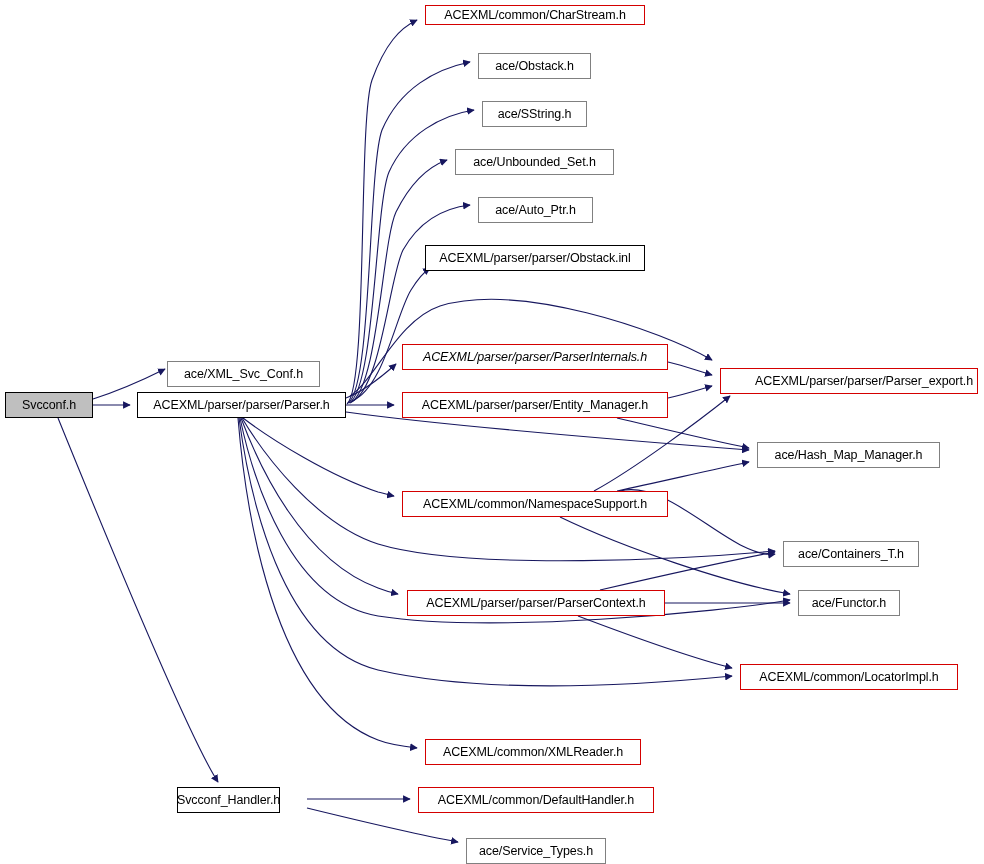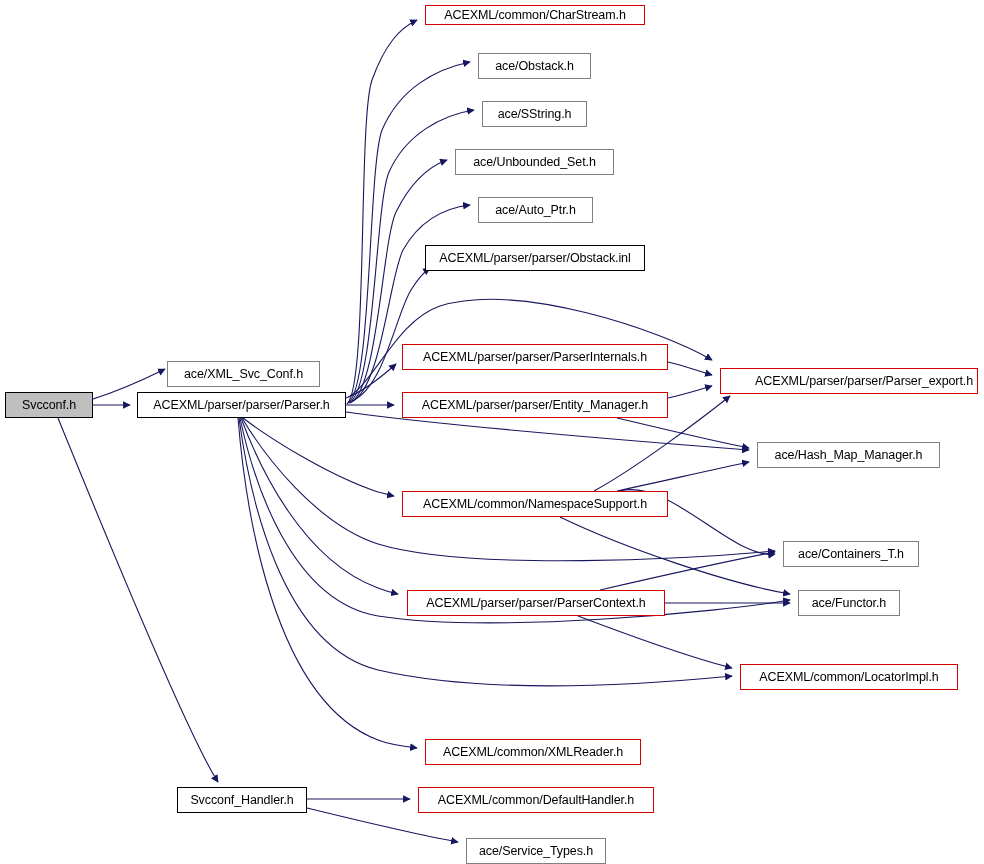--- a/index.html
+++ b/index.html
@@ -109,21 +109,21 @@
       </div>
       <div class="node " style="left: 455px; top: 149px; width: 159px; height: 26px;">
         <span class="node-label">ace/Unbounded_Set.h</span>
       </div>
       <div class="node " style="left: 478px; top: 197px; width: 115px; height: 26px;">
         <span class="node-label">ace/Auto_Ptr.h</span>
       </div>
       <div class="node black" style="left: 425px; top: 245px; width: 220px; height: 26px;">
         <span class="node-label">ACEXML/parser/parser/Obstack.inl</span>
       </div>
-      <div class="node red" style="left: 402px; top: 344px; width: 266px; height: 26px;">
+      <div class="node red" style="left: 402px; top: 344px; width: 266px; height: 26px; font-style: italic;">
         <span class="node-label">ACEXML/parser/parser/ParserInternals.h</span>
       </div>
       <div class="node red" style="left: 720px; top: 368px; width: 258px; height: 26px; padding-left: 30px;">
         <span class="node-label">ACEXML/parser/parser/Parser_export.h</span>
       </div>
       <div class="node red" style="left: 402px; top: 392px; width: 266px; height: 26px;">
         <span class="node-label">ACEXML/parser/parser/Entity_Manager.h</span>
       </div>
       <div class="node " style="left: 757px; top: 442px; width: 183px; height: 26px;">
         <span class="node-label">ace/Hash_Map_Manager.h</span>
@@ -139,21 +139,21 @@
       </div>
       <div class="node " style="left: 798px; top: 590px; width: 102px; height: 26px;">
         <span class="node-label">ace/Functor.h</span>
       </div>
       <div class="node red" style="left: 740px; top: 664px; width: 218px; height: 26px;">
         <span class="node-label">ACEXML/common/LocatorImpl.h</span>
       </div>
       <div class="node red" style="left: 425px; top: 739px; width: 216px; height: 26px;">
         <span class="node-label">ACEXML/common/XMLReader.h</span>
       </div>
-      <div class="node black" style="left: 177px; top: 787px; width: 130px; height: 26px;">
+      <div class="node black" style="left: 177px; top: 787px; width: 103px; height: 26px;">
         <span class="node-label">Svcconf_Handler.h</span>
       </div>
       <div class="node red" style="left: 418px; top: 787px; width: 236px; height: 26px;">
         <span class="node-label">ACEXML/common/DefaultHandler.h</span>
       </div>
       <div class="node " style="left: 466px; top: 838px; width: 140px; height: 26px;">
         <span class="node-label">ace/Service_Types.h</span>
       </div>
     </div>
 </div>

